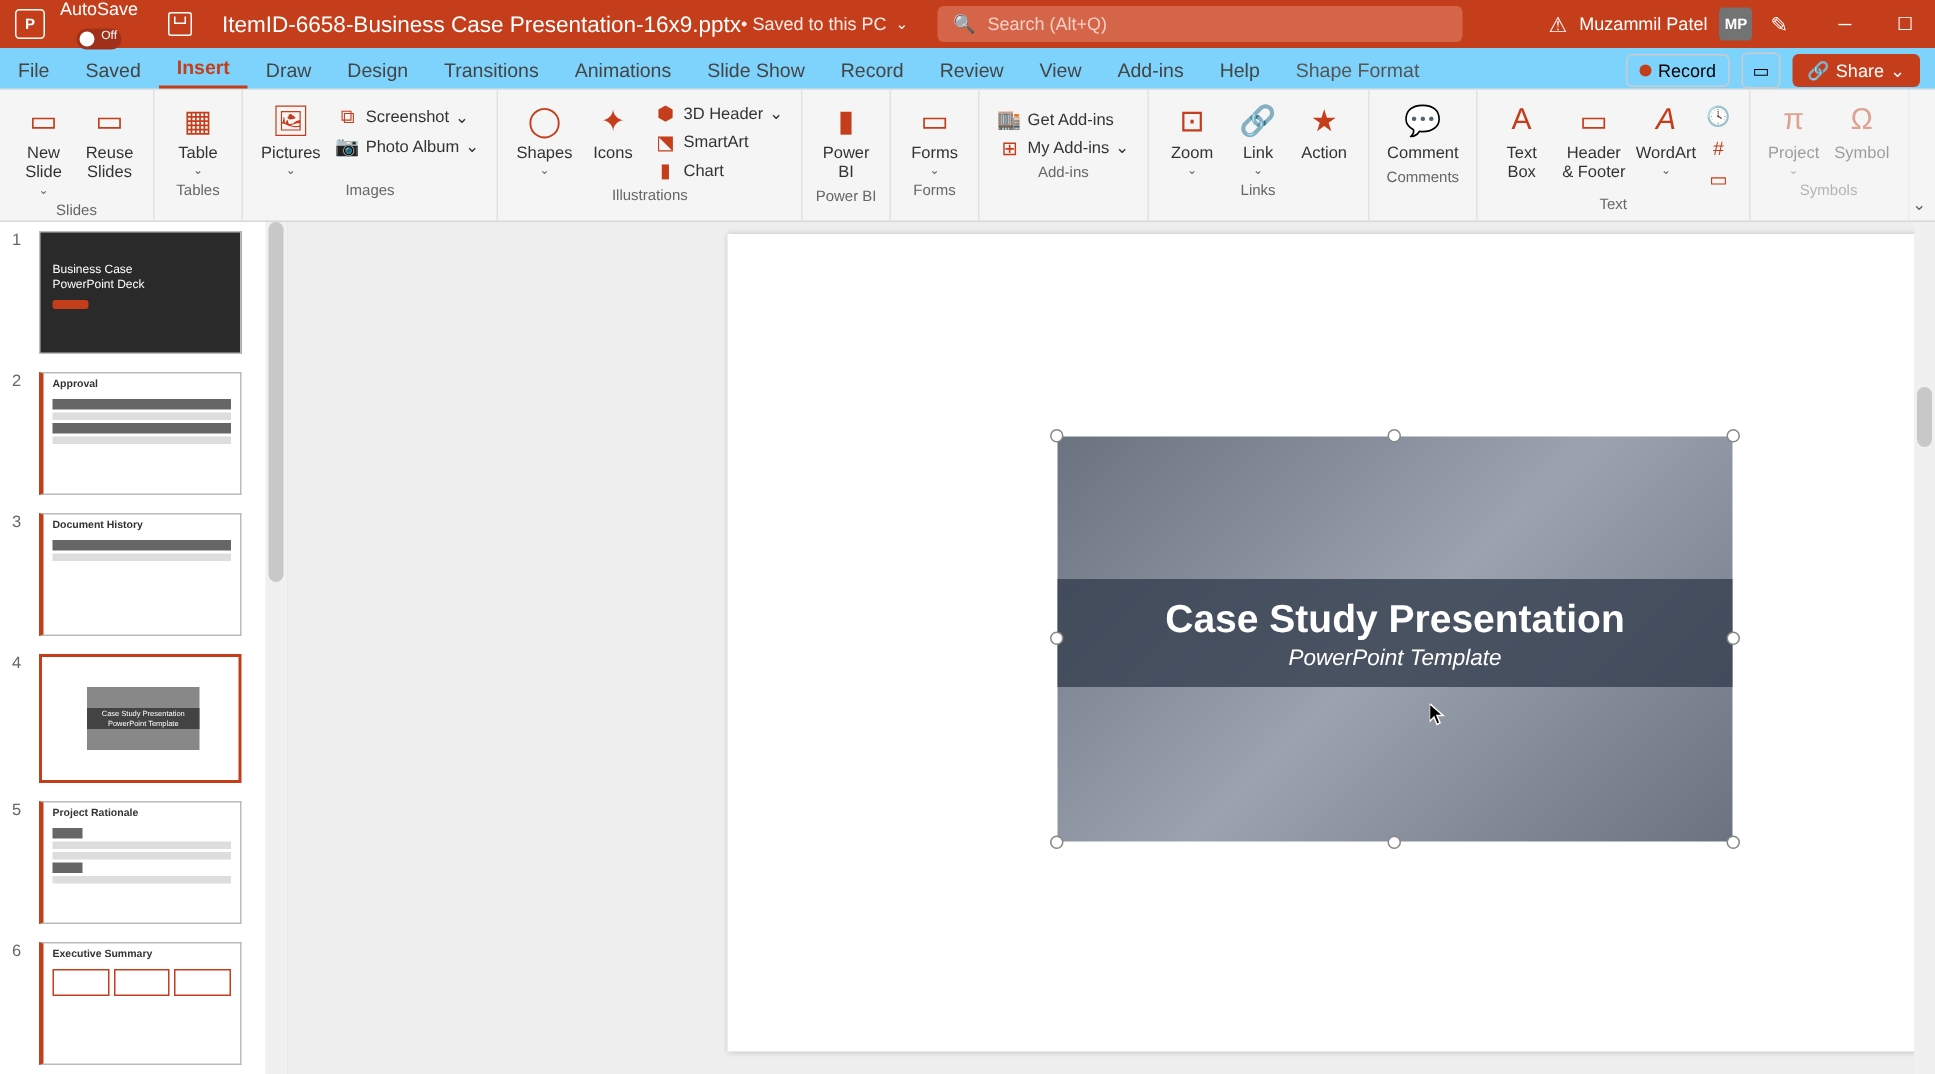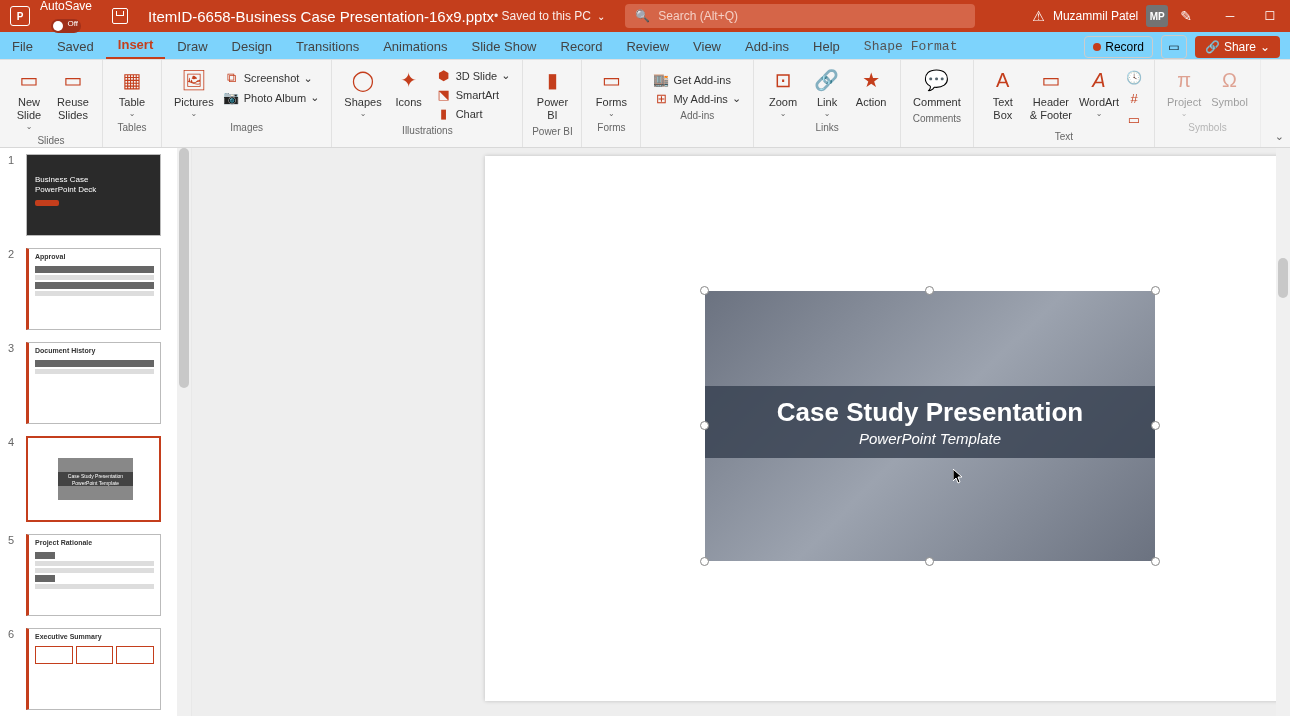--- a/index.html
+++ b/index.html
@@ -23,21 +23,21 @@
 .titlebar .user{display:flex;align-items:center;gap:8px;margin-right:12px;}
 .titlebar .warn{font-size:14px;}
 .titlebar .initials{width:22px;height:22px;background:#737373;border-radius:3px;display:flex;align-items:center;justify-content:center;font-size:10px;font-weight:bold;}
 .titlebar .pen{font-size:14px;margin-right:18px;}
 .titlebar .winbtn{width:40px;height:32px;display:flex;align-items:center;justify-content:center;font-size:12px;}
 
 
 .menubar{height:28px;background:#7dd3fc;display:flex;align-items:flex-end;border-bottom:1px solid #e0e0e0;}
 .menubar .tab{padding:5px 12px;font-size:13px;color:#444;cursor:pointer;}
 .menubar .tab.active{color:#c43e1c;border-bottom:2px solid #c43e1c;font-weight:600;}
-.menubar .tab.contextual{color:#555;font-family:Liberation Mono, monospace;}
+.menubar .tab.contextual{color:#555;}
 .menubar .right{margin-left:auto;display:flex;align-items:center;gap:8px;padding-right:10px;}
 .menubar .rec{display:flex;align-items:center;gap:4px;border:1px solid #ccc;padding:3px 8px;border-radius:4px;font-size:12px;}
 .menubar .rec .dot{width:8px;height:8px;background:#c43e1c;border-radius:50%;}
 .menubar .iconbtn{width:26px;height:24px;border:1px solid #ccc;border-radius:4px;display:flex;align-items:center;justify-content:center;font-size:12px;}
 .menubar .share{background:#c43e1c;color:#fff;padding:4px 10px;border-radius:4px;font-size:12px;display:flex;align-items:center;gap:4px;}
 
 
 .ribbon{height:88px;background:#f5f5f5;border-bottom:1px solid #d8d8d8;display:flex;position:relative;}
 .group{display:flex;flex-direction:column;align-items:center;border-right:1px solid #e2e2e2;padding:4px 8px 0;}
 .group .row{display:flex;gap:2px;align-items:flex-start;}
@@ -198,21 +198,21 @@
           <div class="txt">Shapes</div>
           <div class="dd">⌄</div>
         </div>
       <div class="rbtn">
           <div class="ico">✦</div>
           <div class="txt">Icons</div>
         </div>
       <div style="display:flex;flex-direction:column;gap:0;padding-top:2px;">
         <div class="smallrow">
             <span class="ico">⬢</span>
-            <span>3D Slide</span> 
+            <span>3D Header</span> 
             <span class="dd">⌄</span>
           </div>
         <div class="smallrow">
             <span class="ico">⬔</span>
             <span>SmartArt</span>
           </div>
         <div class="smallrow">
             <span class="ico">▮</span>
             <span>Chart</span>
           </div>

